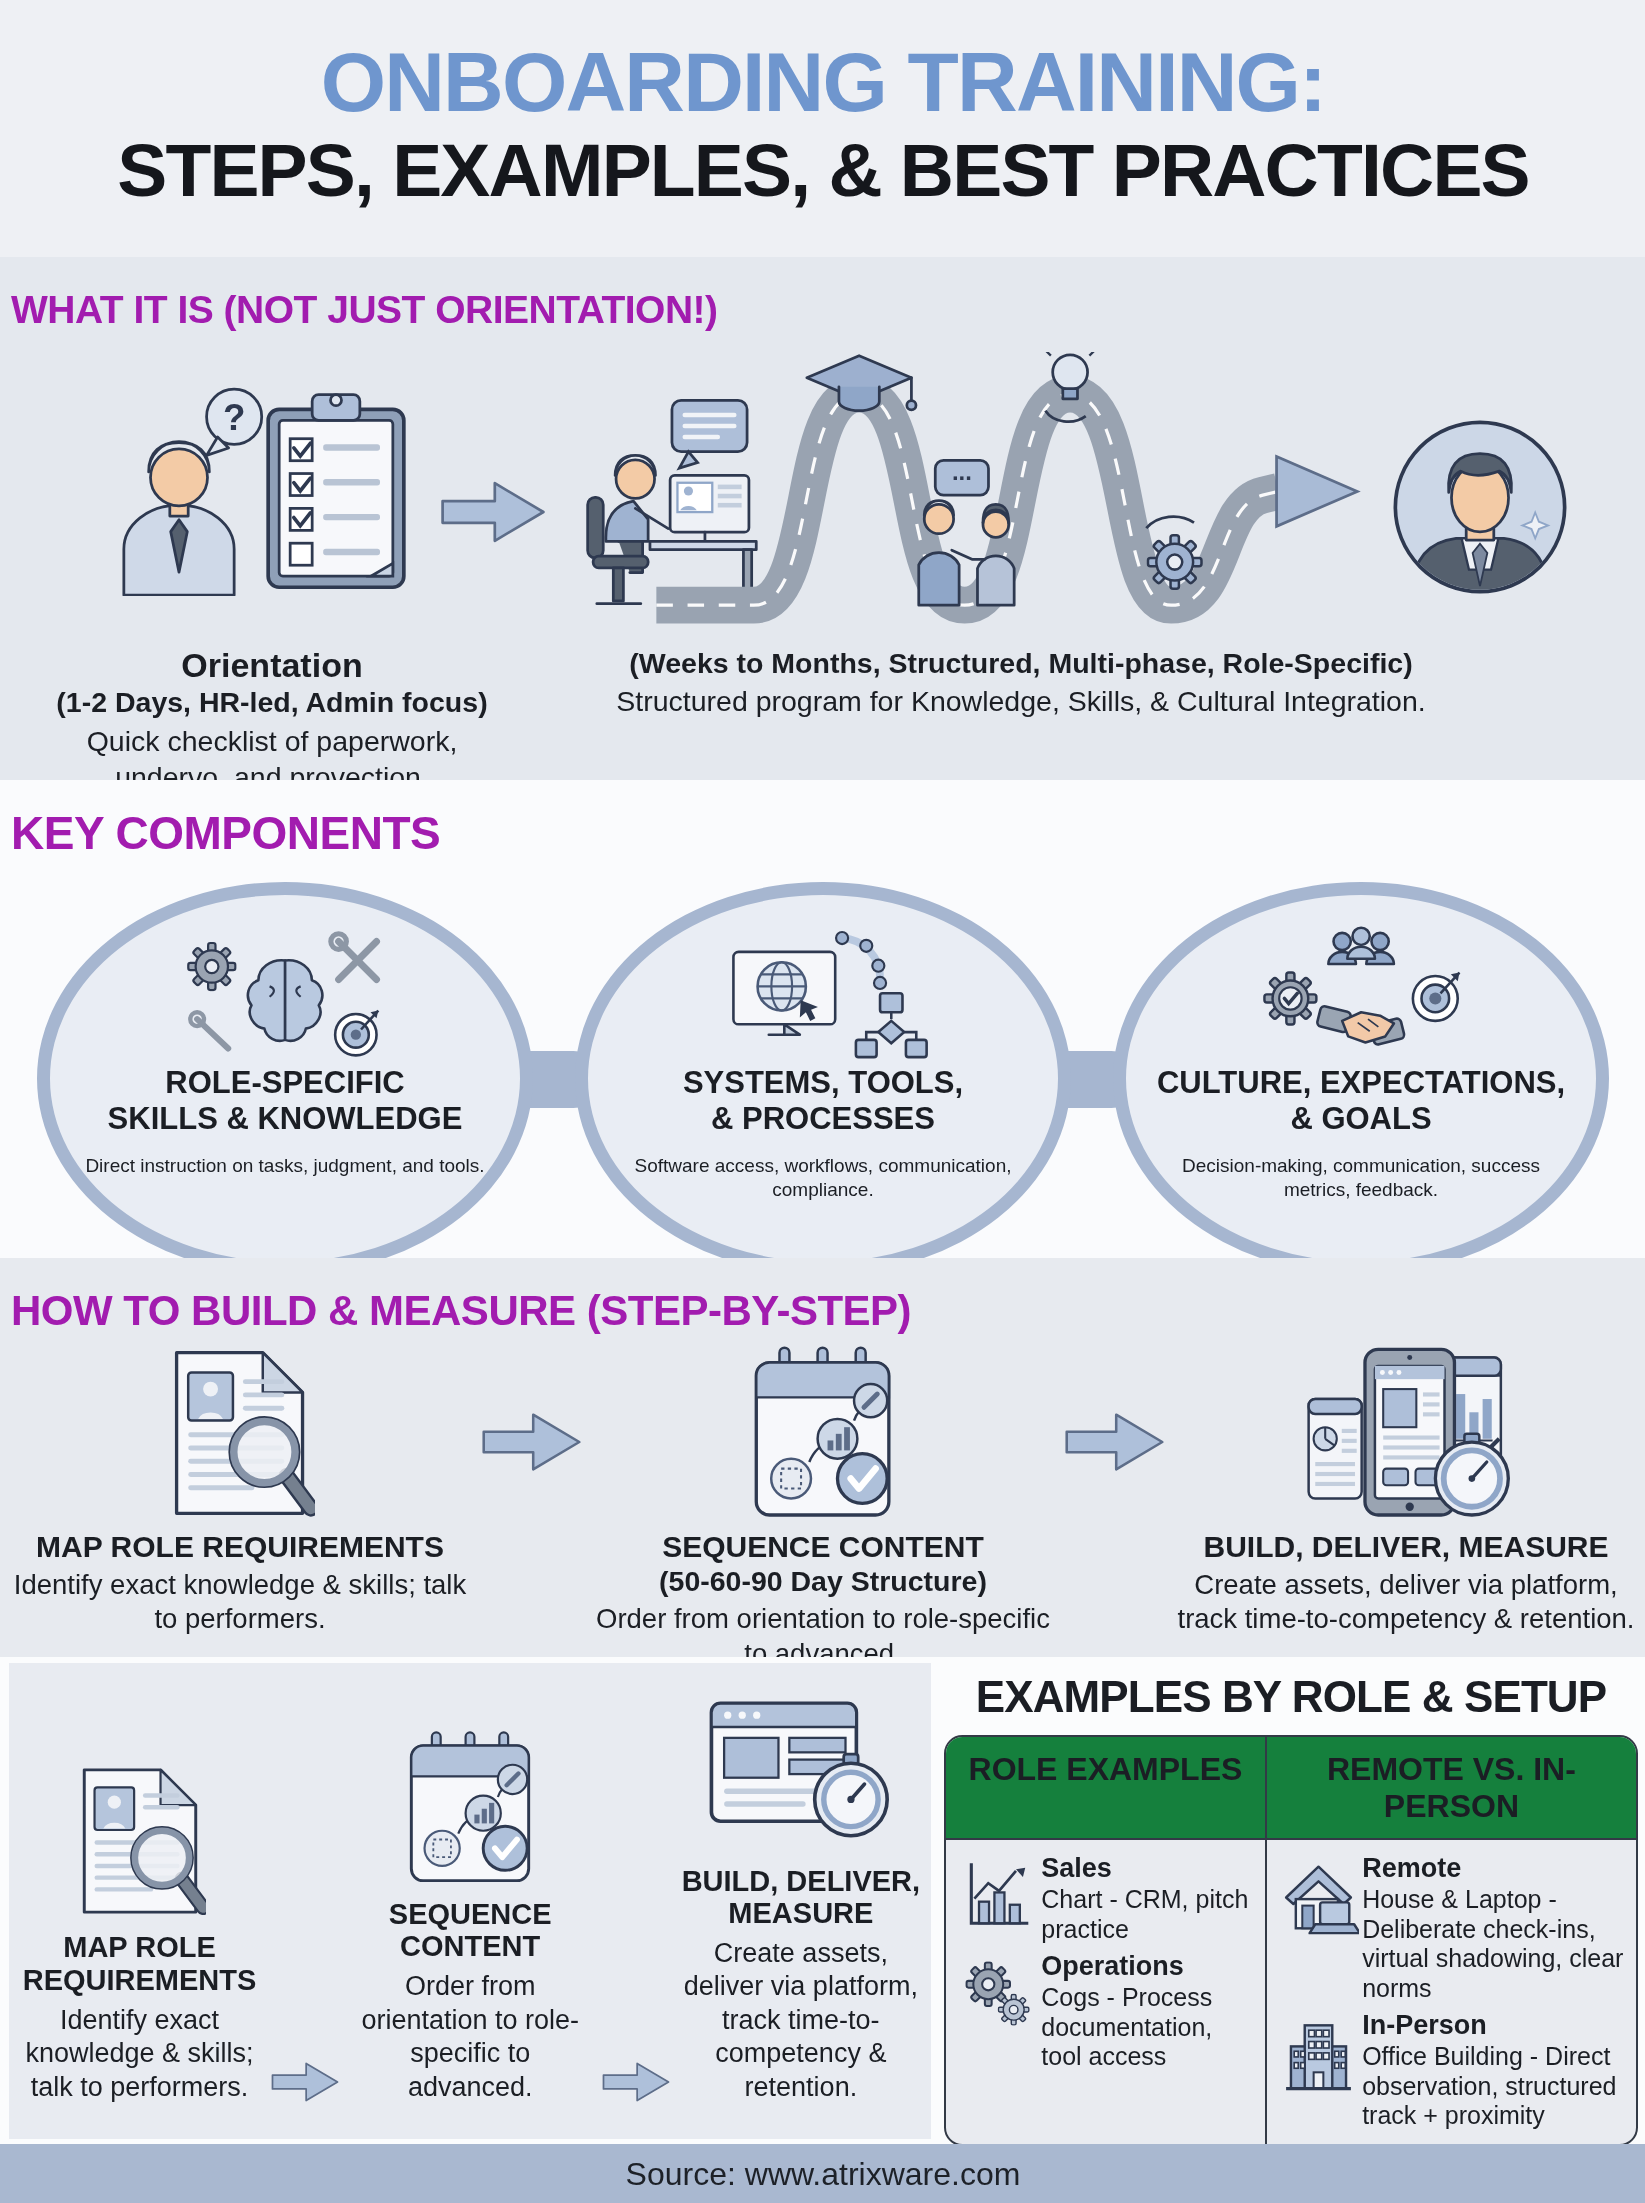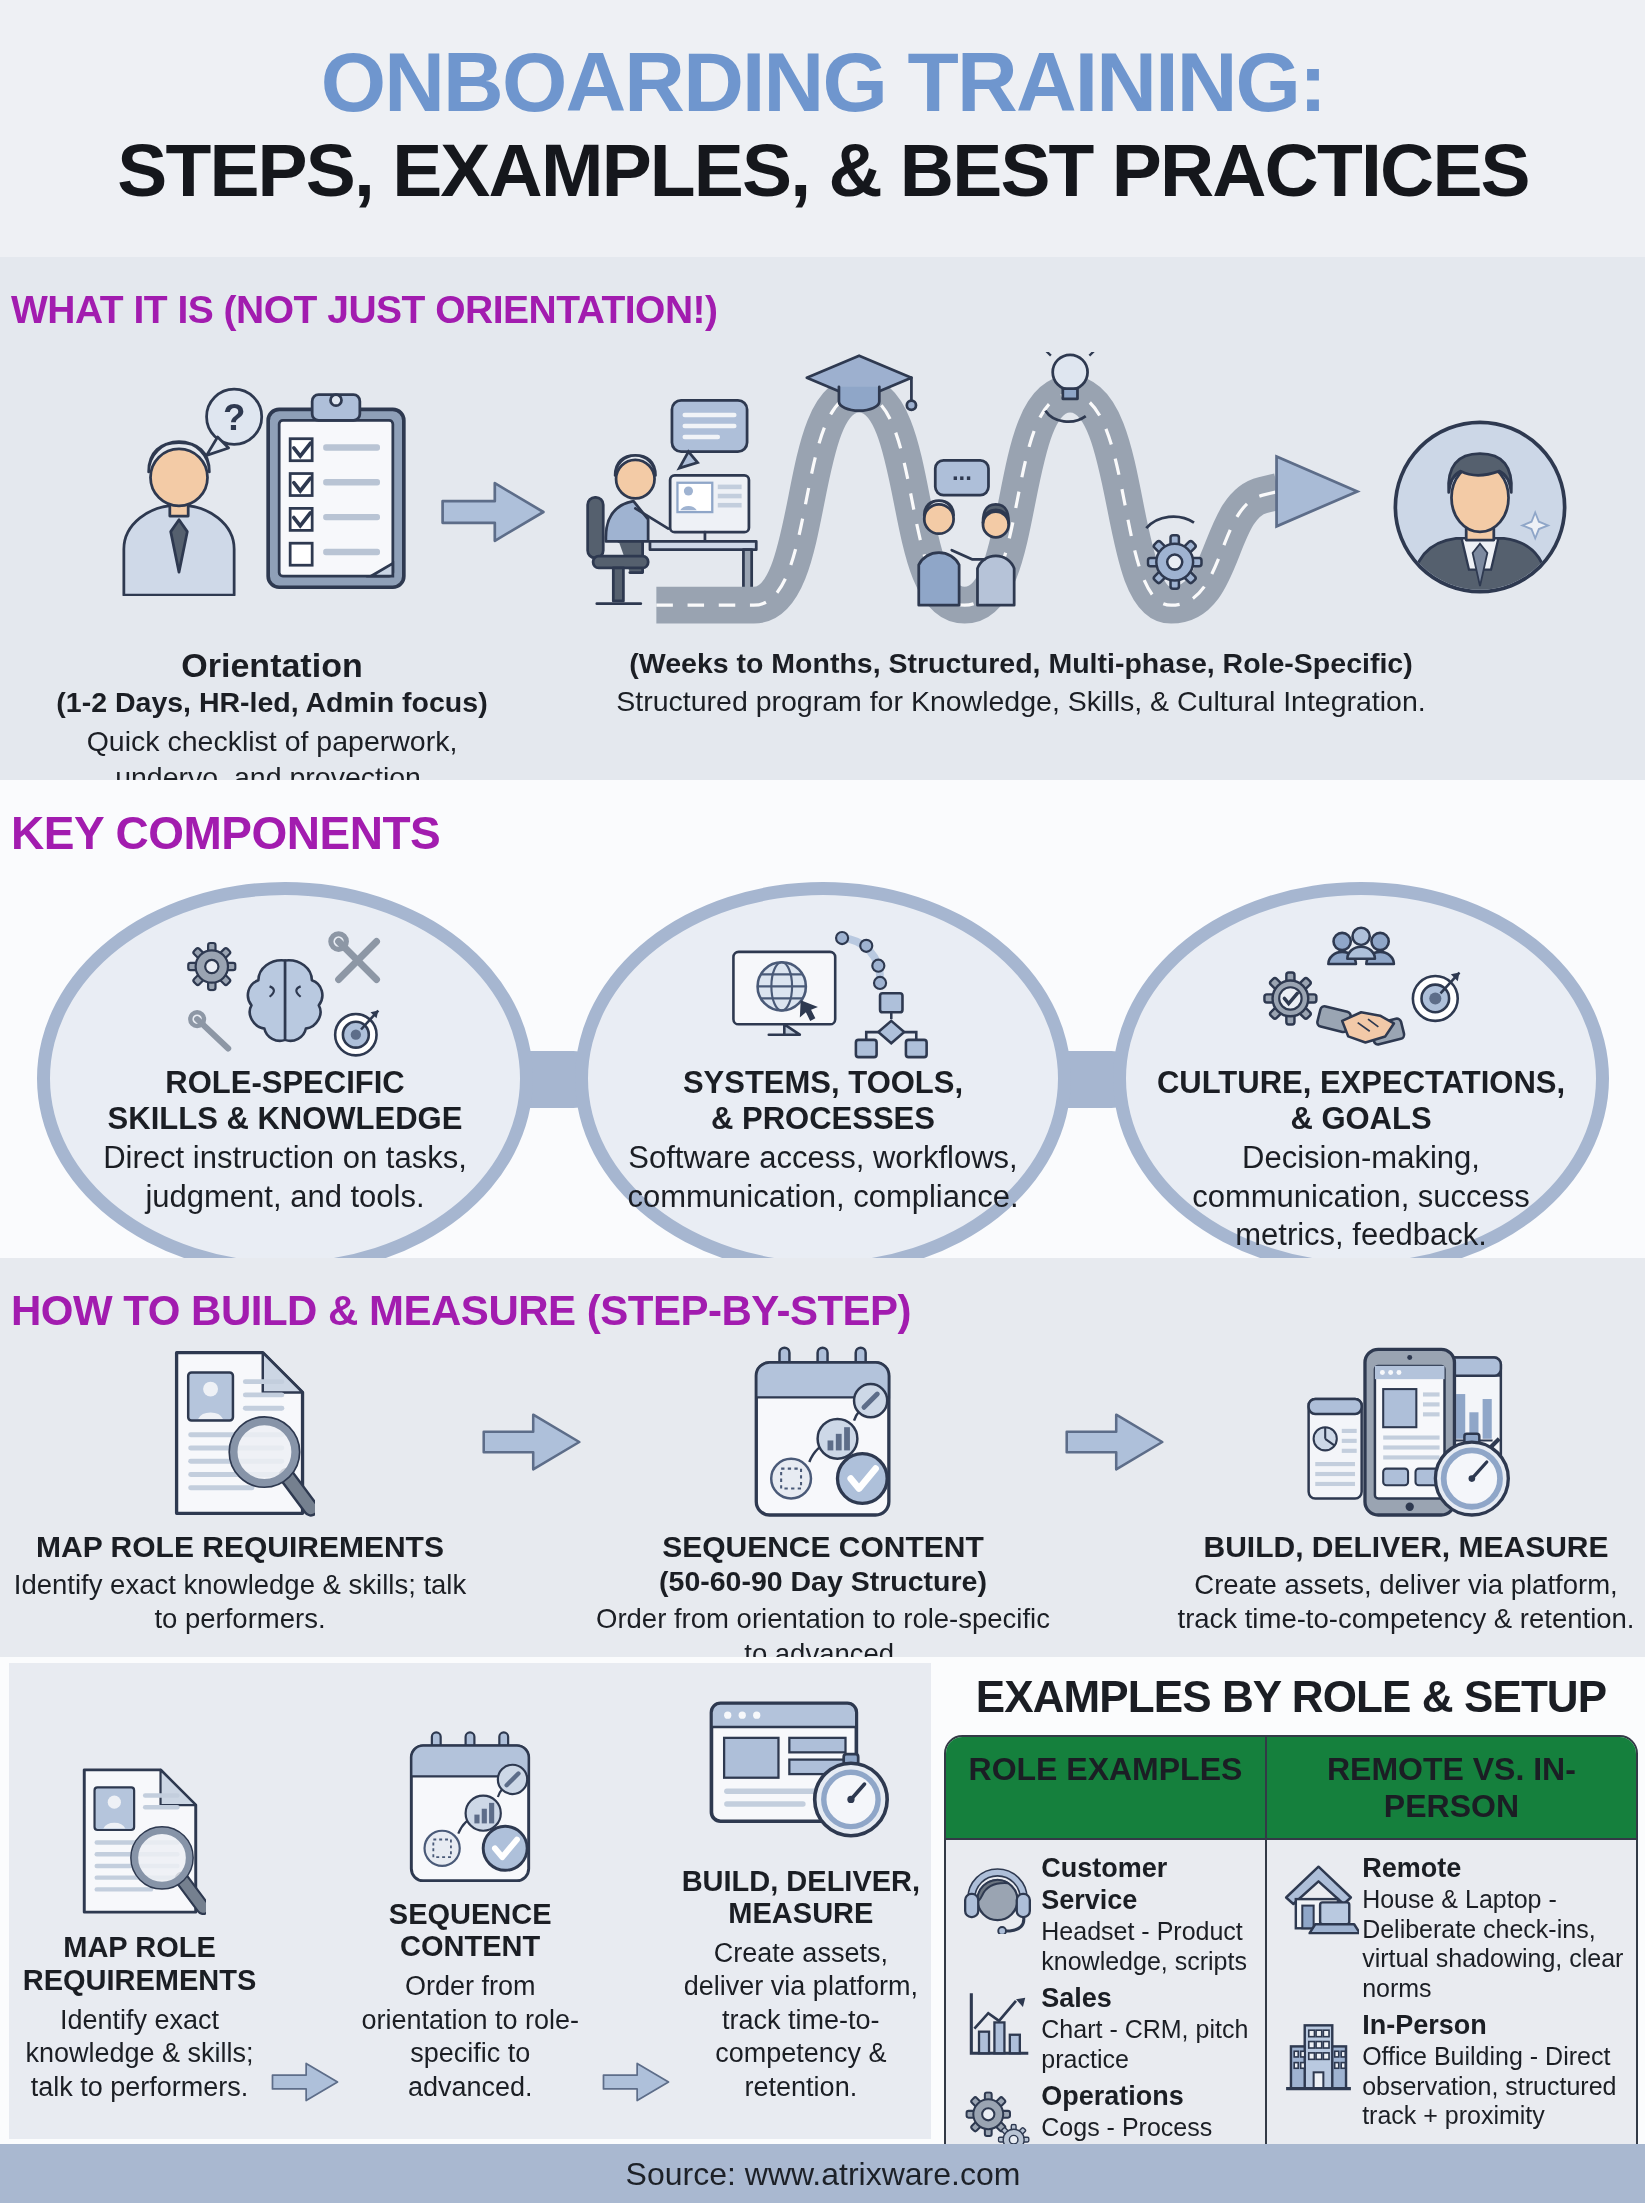--- a/index.html
+++ b/index.html
@@ -31,21 +31,21 @@
   .sec-key{height:478px;background:#fafbfd;position:relative;}
   .sec-key .sec-h{padding-top:14.7px;font-size:46px;}
   .circles{position:relative;height:404px;}
   .comp{position:absolute;top:11px;width:496px;height:393px;border-radius:50%;
         background:#e9edf4;border:13.8px solid #a6b6d0;box-sizing:border-box;text-align:center;z-index:2;}
   .c1{left:37px;} .c2{left:575px;} .c3{left:1113px;}
   .link{position:absolute;top:180px;width:110px;height:57px;background:#a6b6d0;border-radius:28.5px;z-index:1;}
   .l1{left:492px;} .l2{left:1030px;}
   .comp svg.cluster{margin-top:31px;height:138px;}
   .comp-title{font-size:31px;font-weight:bold;line-height:1.16;margin-top:1.8px;}
-  .comp-desc{font-size:31px;line-height:1.24;margin-top:2px;padding:0 31px;}
+  .comp-desc{font-size:19px;line-height:1.24;margin-top:17px;padding:0 31px;}
 
   
   .sec-how{height:399px;background:#e7eaef;}
   .sec-how .sec-h{padding-top:18.4px;font-size:42px;}
   .steps-row{display:flex;justify-content:center;align-items:flex-start;margin-top:11px;}
   .step{width:511px;text-align:center;}
   .step .s-icon{height:174px;}
   .step-title{font-size:30px;font-weight:bold;line-height:1.15;margin-top:9.2px;}
   .step-sub{font-size:28.5px;font-weight:bold;line-height:1.2;}
   .step-desc{font-size:27.5px;line-height:1.26;margin-top:3.7px;padding:0 9.2px;}
@@ -592,38 +592,20 @@
       </div>
     </div>
 
     <div class="examples">
       <h2 class="ex-h">EXAMPLES BY ROLE &amp; SETUP</h2>
       <div class="ex-table">
         <div class="ex-th left">ROLE EXAMPLES</div>
         <div class="ex-th">REMOTE VS. IN-PERSON</div>
 
         <div class="ex-td left">
-          <div class="ex-item">
-            <div class="ex-ic">
-              <svg width="77" height="77" viewBox="0 0 100 100">
-                <circle cx="50" cy="56" r="26" fill="#9aa4b2" stroke="#2e3950" stroke-width="3"></circle>
-                <path d="M24 56 a26 26 0 0 1 40 -22 q-26 -2 -34 16 q-4 8 -6 6 z" fill="#6b7480" stroke="#2e3950" stroke-width="2.5"></path>
-                <path d="M16 54 a34 34 0 0 1 68 0" fill="none" stroke="#2e3950" stroke-width="11"></path>
-                <path d="M16 54 a34 34 0 0 1 68 0" fill="none" stroke="#aebfd9" stroke-width="7"></path>
-                <rect x="8" y="48" width="17" height="30" rx="8" fill="#aebfd9" stroke="#2e3950" stroke-width="3"></rect>
-                <rect x="75" y="48" width="17" height="30" rx="8" fill="#aebfd9" stroke="#2e3950" stroke-width="3"></rect>
-                <path d="M84 78 q2 16 -18 18 h-8" fill="none" stroke="#2e3950" stroke-width="4"></path>
-                <circle cx="56" cy="96" r="5" fill="#aebfd9" stroke="#2e3950" stroke-width="2.5"></circle>
-              </svg>
-            </div>
-            <div class="ex-txt">
-              <div class="ex-name">Customer Service</div>
-              <div>Headset - Product knowledge, scripts</div>
-            </div>
-          </div>
           <div class="ex-item">
             <div class="ex-ic">
               <svg width="77" height="77" viewBox="0 0 100 100">
                 <path d="M16 8 v78 h74" fill="none" stroke="#2e3950" stroke-width="4"></path>
                 <g fill="#aebfd9" stroke="#2e3950" stroke-width="3">
                   <rect x="26" y="58" width="13" height="28"></rect>
                     <rect x="46" y="46" width="13" height="40"></rect>
                     <rect x="66" y="62" width="13" height="24"></rect>
                 </g>
                 <path d="M20 54 l18 -20 14 10 22 -26" fill="none" stroke="#2e3950" stroke-width="3.5"></path>

